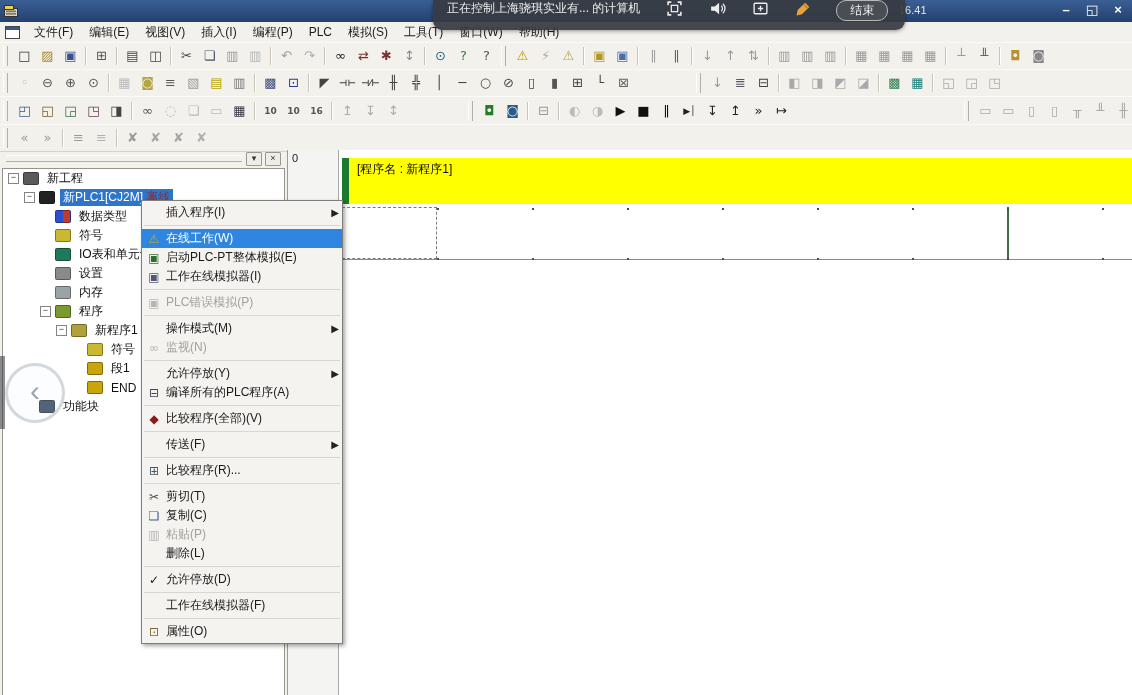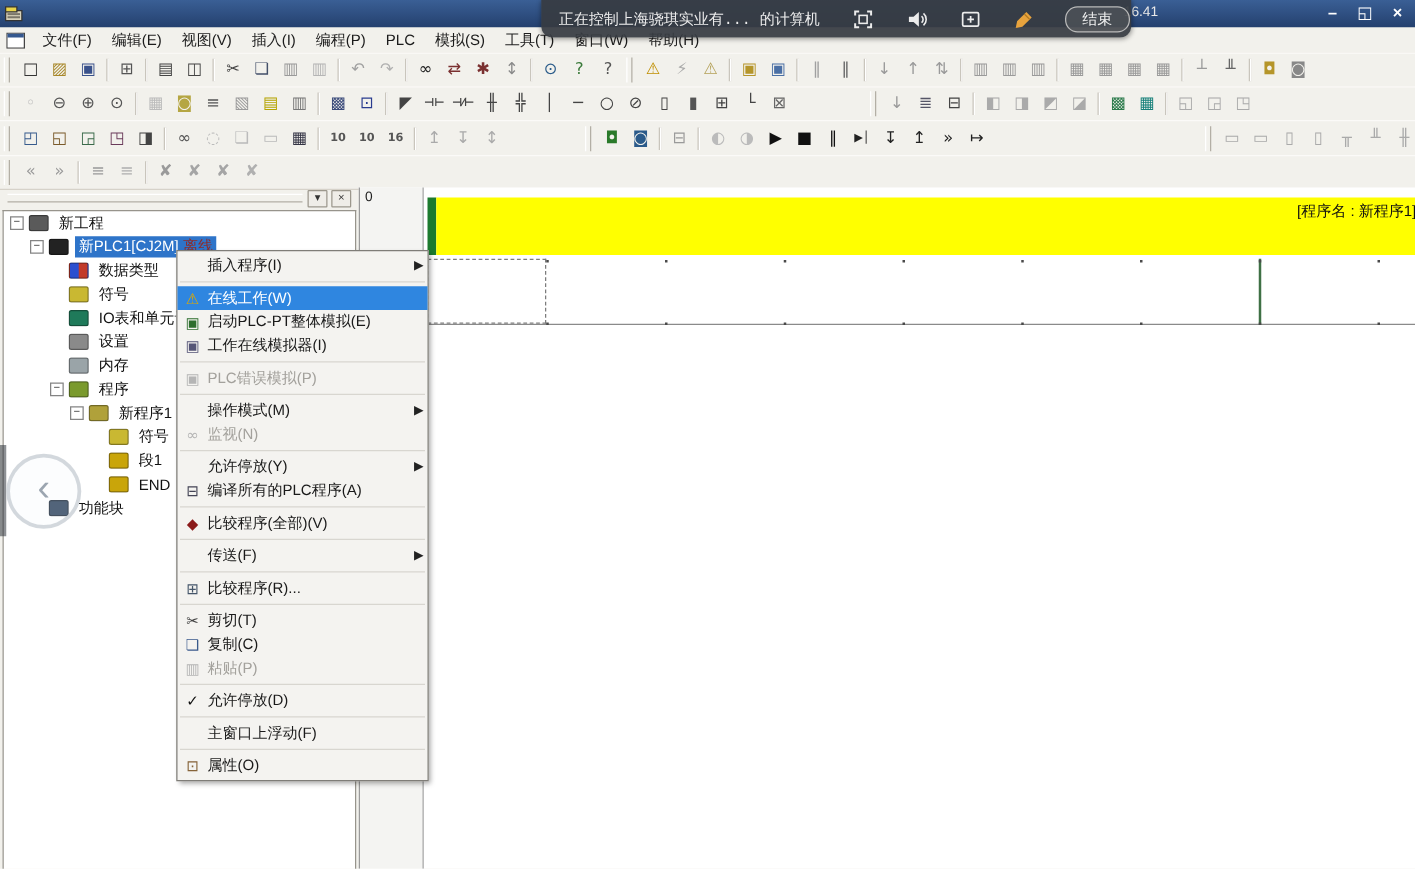--- a/index.html
+++ b/index.html
@@ -46,40 +46,40 @@
   .tsuf{color:#8b2e2e;}
   
   #editor{position:absolute;left:287px;top:150px;width:845px;height:545px;background:#fff;
     border-left:1px solid #9a9a9a;}
   #rungcol{position:absolute;left:0;top:0;width:50px;height:100%;background:#f4f4f2;
     border-right:1px solid #a8a8a8;font-size:11px;color:#222;}
   #rungnum{position:absolute;left:4px;top:2px;}
   #banner{position:absolute;left:54px;top:8px;right:0;height:46px;display:flex;}
   #busbar{width:7px;background:#1c7a2e;}
   #bannerbody{flex:1;background:#ffff00;font-size:12px;color:#111;padding-left:8px;}
-  #bannerbody div{height:22px;line-height:22px;white-space:nowrap;text-align:right;}
+  #bannerbody div{height:22px;line-height:22px;white-space:nowrap;}
   #selcell{position:absolute;left:54px;top:57px;width:95px;height:52px;border:1px dashed #7c7c7c;box-sizing:border-box;}
   #rungline{position:absolute;left:54px;top:109px;right:0;height:1px;background:#8a8a8a;}
   #rightbus{position:absolute;left:719px;top:57px;width:2px;height:53px;background:#3f7045;}
   .gdot{position:absolute;width:2px;height:2px;background:#4a4a4a;}
   
   #cmenu{position:absolute;left:141px;top:200px;width:200px;background:#f4f3f0;
     border:1px solid #7f7d78;box-shadow:2px 2px 4px rgba(0,0,0,.35);padding:2px 0;z-index:50;font-size:12px;color:#1a1a1a;}
   .cmi{height:19px;display:flex;align-items:center;}
   .cmi-ic{width:24px;text-align:center;font-size:12px;flex:0 0 auto;font-family:"DejaVu Sans",sans-serif;}
   .cmi-t{flex:1;white-space:nowrap;}
   .cmi-arrow{width:14px;font-size:10px;color:#222;text-align:center;}
   .cmi.hl{background:#2f86e0;color:#fff;}
   .cmi.hl .cmi-arrow{color:#fff;}
   .cmi.dis{color:#a3a19c;}
   .cm-sep{border-top:1px solid #d8d6d0;margin:3px 2px;}
   
   #remote{position:absolute;left:433px;top:0;width:472px;height:30px;z-index:70;
-    background:rgba(55,59,66,.93);border-radius:0 0 9px 9px;display:flex;align-items:center;
-    color:#ececec;font-size:12px;box-shadow:0 1px 4px rgba(0,0,0,.4);font-family:Liberation Mono, monospace;}
+    background:rgba(55,59,66,.93);border-radius:0 0 9px 9px;display:flex;align-items:flex-start;
+    color:#ececec;font-size:12px;box-shadow:0 1px 4px rgba(0,0,0,.4);}
   #remote .rtext{margin-left:14px;white-space:nowrap;}
   .ricon{margin-left:26px;display:flex;align-items:center;}
   #endbtn{margin-left:24px;margin-right:14px;border:1px solid #b9b9b9;border-radius:10px;
     padding:1px 13px;font-size:12px;color:#f0f0f0;background:rgba(130,130,130,.25);white-space:nowrap;}
   
   #backstrip{position:absolute;left:0;top:356px;width:5px;height:73px;background:rgba(48,53,60,.55);z-index:60;}
   #backcircle{position:absolute;left:5px;top:363px;width:54px;height:54px;border-radius:50%;z-index:60;
     border:3px solid rgba(205,210,216,.85);background:rgba(240,243,247,.18);
     display:flex;align-items:center;justify-content:center;}
   #backcircle .chev{font-size:30px;color:rgba(150,160,172,.95);margin-top:-4px;}
@@ -482,30 +482,35 @@
     <div class="cmi" style="">
       <span class="cmi-ic" style="color: rgb(58, 90, 140);">❏</span>
       <span class="cmi-t">复制(C)</span>
       <span class="cmi-arrow"></span>
     </div>
     <div class="cmi dis" style="">
       <span class="cmi-ic" style="color: rgb(181, 181, 181);">▥</span>
       <span class="cmi-t">粘贴(P)</span>
       <span class="cmi-arrow"></span>
     </div>
+    <div class="cmi">
+      <span class="cmi-ic"></span>
+      <span class="cmi-t">删除(L)</span>
+      <span class="cmi-arrow"></span>
+    </div>
     <div class="cm-sep"></div>
     <div class="cmi">
       <span class="cmi-ic" style="color: rgb(17, 17, 17);">✓</span>
       <span class="cmi-t">允许停放(D)</span>
       <span class="cmi-arrow"></span>
     </div>
     <div class="cm-sep"></div>
     <div class="cmi">
       <span class="cmi-ic"></span>
-      <span class="cmi-t">主窗口上浮动(F)</span>
+      <span class="cmi-t">工作在线模拟器(F)</span>
       <span class="cmi-arrow"></span>
     </div>
     <div class="cm-sep"></div>
     <div class="cmi" style="">
       <span class="cmi-ic" style="color: rgb(134, 100, 58);">⊡</span>
       <span class="cmi-t">属性(O)</span>
       <span class="cmi-arrow"></span>
     </div>
   </div>
 

